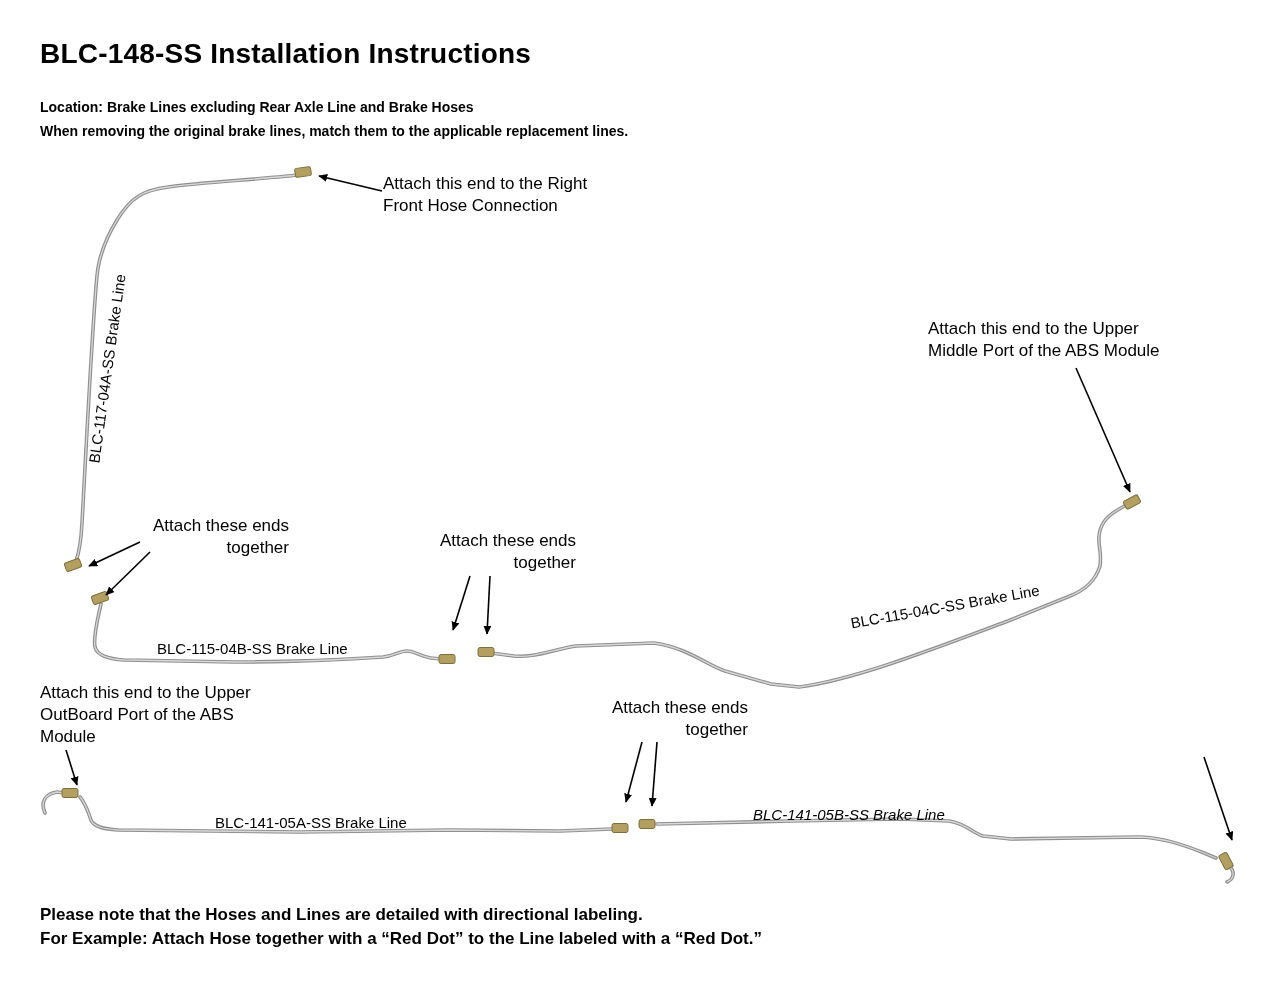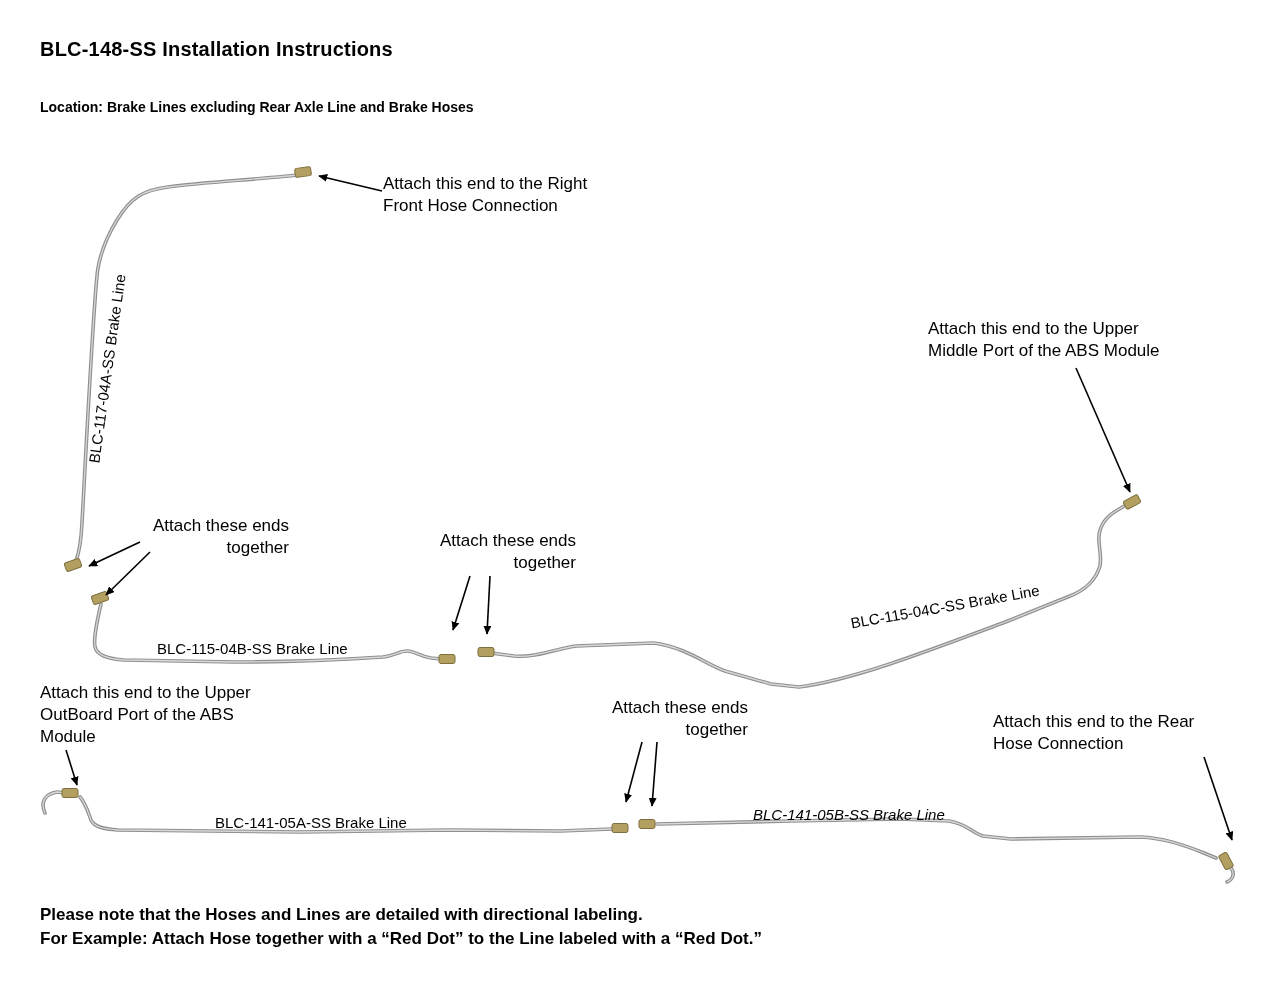--- a/index.html
+++ b/index.html
@@ -1,39 +1,40 @@
 <!DOCTYPE html>
 <html style="--line-base: #8f8f8f; --line-highlight: #d8d8d8; --fitting-fill: #b3a061; --fitting-stroke: #7d6f3e; --arrow: #000000;"><head>
 <meta charset="utf-8">
 <style>
   * { box-sizing: border-box; }
   html, body { margin: 0; padding: 0; background: #ffffff; }
   body { font-family: "Liberation Sans", sans-serif; color: #000; }
   .sheet { position: relative; width: 1280px; height: 989px; background: #fff; overflow: hidden; }
   .abs { position: absolute; }
-  .title { font-size: 20px; font-weight: 700; letter-spacing: 0.2px; }
+  .title { font-size: 28px; font-weight: 700; letter-spacing: 0.2px; }
   .subhead { font-size: 14px; font-weight: 700; }
   .ann { font-size: 17px; line-height: 22px; white-space: pre-line; }
   .center { text-align: right; }
   .line-label { font-size: 15px; white-space: nowrap; }
   .rot { transform-origin: 50% 50%; text-align: center; white-space: nowrap; font-size: 15px; }
   .footer { font-size: 17px; font-weight: 700; }
   svg.diagram { position: absolute; left: 0; top: 0; }
   .tube-base { fill: none; stroke: var(--line-base, #8f8f8f); stroke-width: 3.6; stroke-linecap: round; stroke-linejoin: round; }
   .tube-hi   { fill: none; stroke: var(--line-highlight, #d8d8d8); stroke-width: 1.3; stroke-linecap: round; stroke-linejoin: round; }
   .fitting   { fill: var(--fitting-fill, #b3a061); stroke: var(--fitting-stroke, #7d6f3e); stroke-width: 1; }
   .arrow     { stroke: var(--arrow, #000000); stroke-width: 1.6; fill: none; }
 </style>
 </head>
 <body>
 
 <div class="sheet">
 
   <div class="abs title" style="left:40px; top:38px;">BLC-148-SS Installation Instructions</div>
   <div class="abs subhead" style="left:40px; top:99px;">Location: Brake Lines excluding Rear Axle Line and Brake Hoses</div>
+  <div class="abs subhead" style="left:40px; top:123px;">When removing the original brake lines, match them to the applicable replacement lines.</div>
 
   <svg class="diagram" width="1280" height="989" viewBox="0 0 1280 989" aria-hidden="true">
     <defs>
       <marker id="arrowhead" markerWidth="10" markerHeight="8" refX="8.2" refY="4" orient="auto" markerUnits="userSpaceOnUse">
         <path d="M0,0 L9,4 L0,8 Z" fill="#000"></path>
       </marker>
     </defs>
 
     <path class="tube-base" d="M 306 174 C 266 179 205 182 168 187 C 144 190 131 197 117 220 C 109 233 101 251 98 268 C 94 290 85 470 82 523 C 81 543 79 553 76 561"></path>
     <path class="tube-hi" d="M 306 174 C 266 179 205 182 168 187 C 144 190 131 197 117 220 C 109 233 101 251 98 268 C 94 290 85 470 82 523 C 81 543 79 553 76 561"></path>
@@ -95,22 +96,20 @@
 
   <div class="abs rot" style="left:845px; top:598px; width:200px; transform:rotate(-10deg);">BLC-115-04C-SS Brake Line</div>
 
   <div class="abs ann" style="left:40px; top:682px; width:220px;">Attach this end to the Upper
 OutBoard Port of the ABS
 Module</div>
 
   <div class="abs ann center" style="left:568px; top:697px; width:180px;">Attach these ends
 together</div>
 
-  <div class="abs ann" style="left:993px; top:711px; width:220px;">Attach this end to the Rear
-Hose Connection</div>
 
   <div class="abs line-label" style="left:215px; top:814px;">BLC-141-05A-SS Brake Line</div>
 
   <div class="abs line-label" style="left:753px; top:806px;font-style:italic;">BLC-141-05B-SS Brake Line</div>
 
   <div class="abs footer" style="left:40px; top:905px;">Please note that the Hoses and Lines are detailed with directional labeling.</div>
   <div class="abs footer" style="left:40px; top:929px;">For Example: Attach Hose together with a “Red Dot” to the Line labeled with a “Red Dot.”</div>
 
 </div>
 

